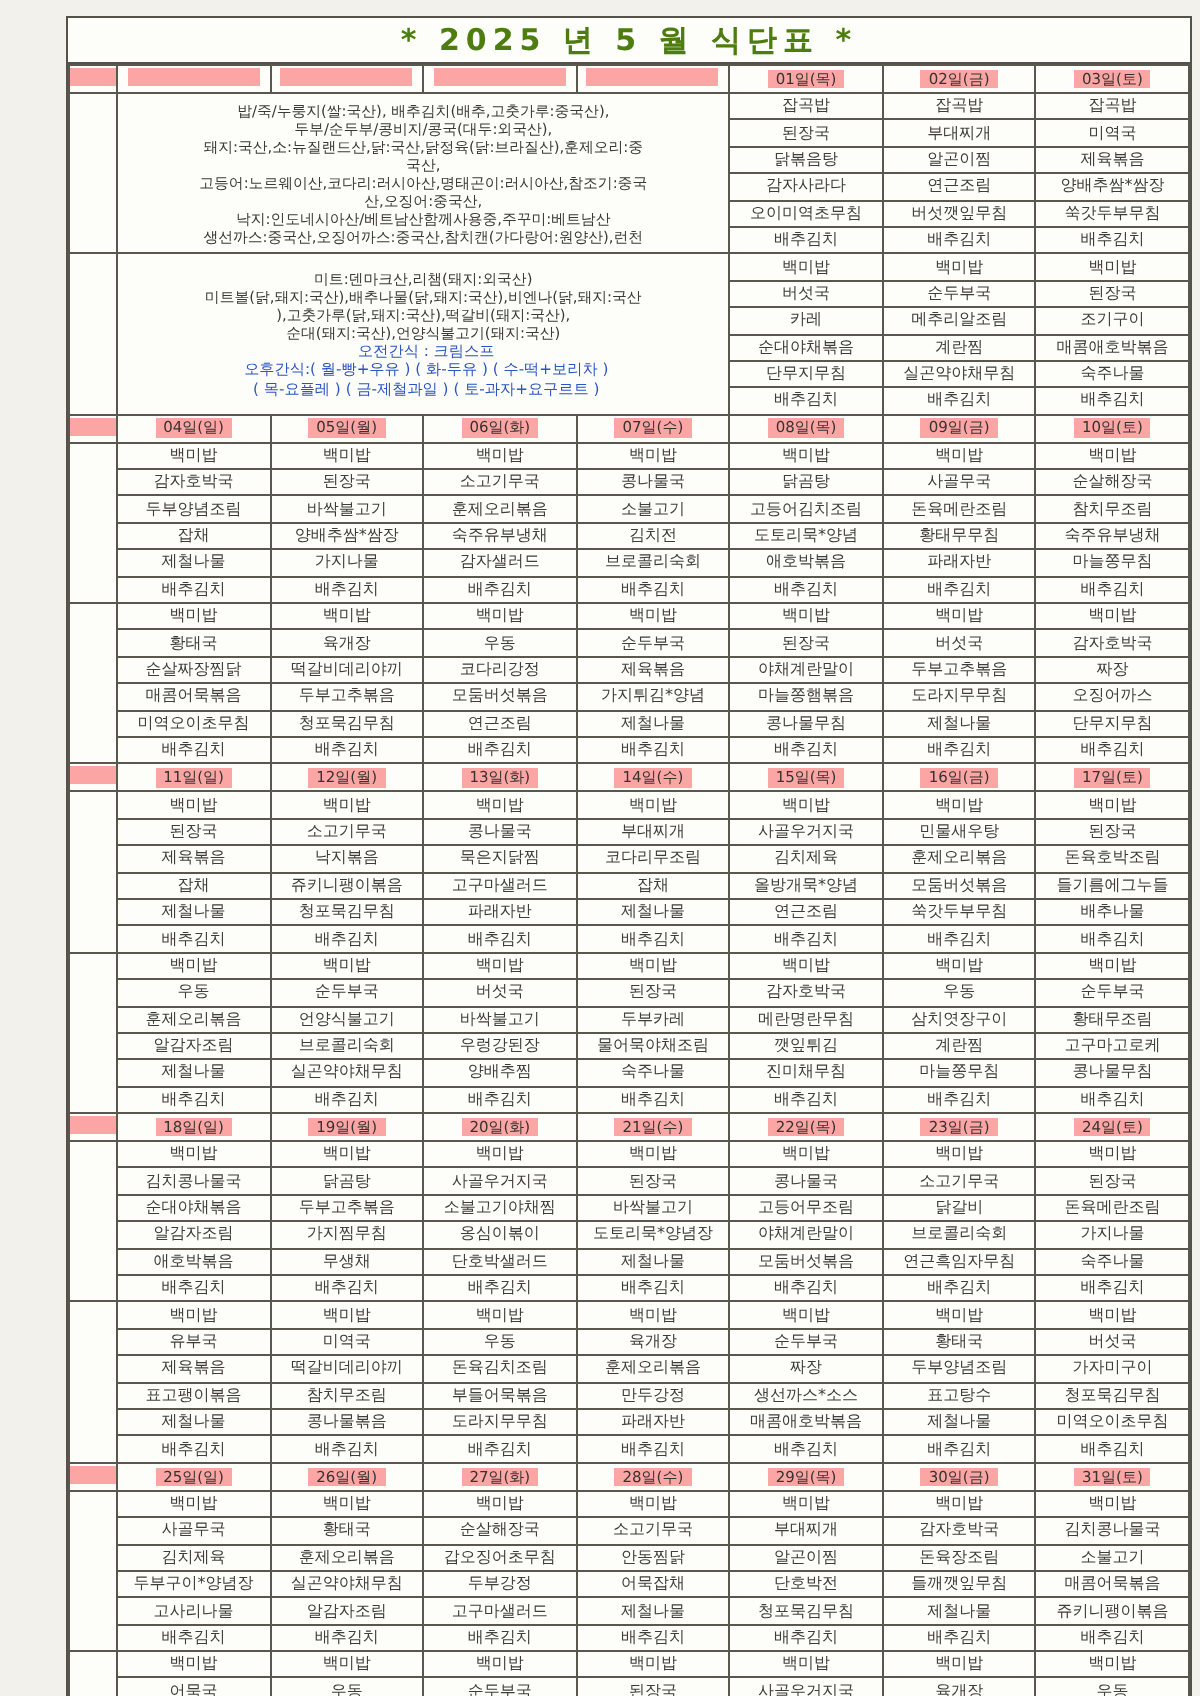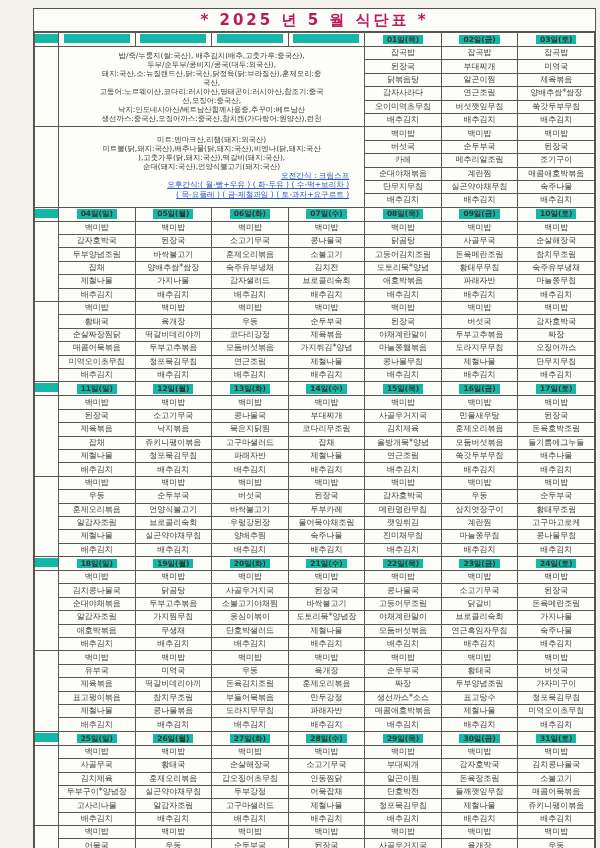--- a/index.html
+++ b/index.html
@@ -9,57 +9,56 @@
     font-family:"DejaVu Sans",sans-serif;
     position:relative;
     overflow:hidden;
   }
   .sheet{
     position:absolute;left:33px;top:8px;width:561px;
     background:#fdfdfa;
     border:1.5px solid #55524a;
   }
   .title{
-    font-weight:bold;font-size:15px;color:#be185d;
+    font-weight:bold;font-size:15px;color:#4d7c0f;
     text-align:center;letter-spacing:3px;
     padding:2px 0 1px 0;
     border-bottom:1px solid #55524a;
   }
   table{border-collapse:collapse;table-layout:fixed;width:100%;}
   .c-label{width:24px;}
   td{
     border:1px solid #5a574e;
     padding:0;margin:0;
     text-align:center;vertical-align:middle;
     font-size:8px;color:#3e3d39;
     height:12.4px;line-height:1;
     white-space:nowrap;overflow:hidden;
   }
   tr.hdr td{height:13px;}
   .hl{
     display:inline-block;
-    background:#14b8a6;
+    background:#fca5a5;
     font-size:7.5px;color:#35342f;
     padding:1px 4px;
-    font-weight:bold;
   }
   .hl.empty{width:58px;height:7px;}
   td.meal{font-size:9.5px;color:#34332e;}
   td.meal span{
     display:inline-block;width:1em;
     word-break:break-all;line-height:1.5;margin-left:36px;
   }
   td.origin{
     font-size:7.4px;line-height:1.22;color:#3a3934;
     white-space:normal;vertical-align:middle;
-    padding:1px 15px;
+    padding:1px 1px;
   }
   td.origin div{white-space:nowrap;text-align:center;overflow:hidden;}
   td.origin div.snack{
-    color:#2b55c0;text-align:right;padding-left:3px;font-size:7.6px;text-decoration:underline;
+    color:#2b55c0;text-align:center;padding-left:3px;font-size:7.6px;
   }
 </style>
 </head>
 <body>
 
 <div class="sheet">
   <div class="title">* 2025 년 5 월 식단표 *</div>
   <table id="menu-table">
     <colgroup>
       <col class="c-label">

